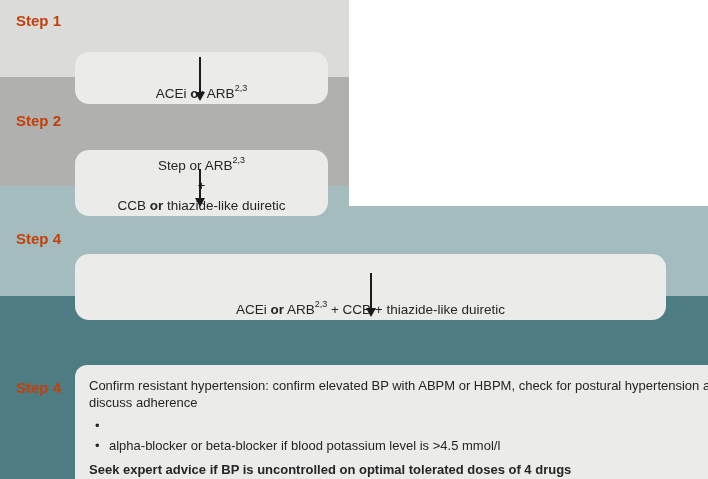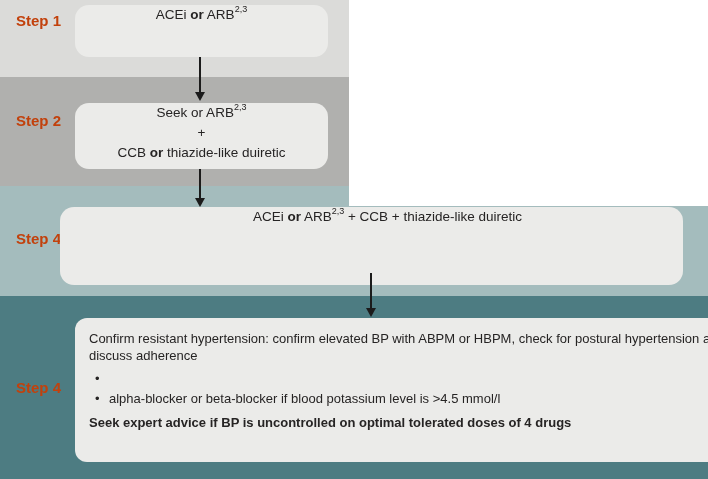--- a/index.html
+++ b/index.html
@@ -16,25 +16,25 @@
   .step-label{
     position:absolute;left:16px;font-size:15px;font-weight:700;color:#c2410c;white-space:nowrap;
   }
   .step-label.s1{top:12px;}
   .step-label.s2{top:112px;}
   .step-label.s3{top:230px;}
   .step-label.s4{top:379px;}
   .flow-box{
     position:absolute;background:var(--box,#ebebe9);border-radius:14px;
     font-size:13.5px;line-height:20px;text-align:center;
-    display:flex;flex-direction:column;align-items:center;justify-content:flex-start;
+    display:flex;flex-direction:column;align-items:center;justify-content:flex-end;margin-top:47px;
   }
   .box1{left:75px;top:5px;width:253px;height:52px;}
   .box2{left:75px;top:103px;width:253px;height:66px;}
-  .box3{left:60px;top:207px;width:591px;height:78px;padding-left:32px;}
+  .box3{left:75px;top:207px;width:591px;height:66px;}
   .box4{
     left:75px;top:318px;width:697px;height:144px;
     display:block;text-align:left;font-size:13px;line-height:17px;
     padding:12px 14px;box-sizing:border-box;border-radius:12px;
   }
   .bold{font-weight:700;}
   sup.fnote{font-size:9px;position:relative;top:-0.2em;line-height:0;}
   .arrow{position:absolute;width:10px;}
   .arrow .shaft{position:absolute;left:4px;top:0;width:2px;background:#1b1b1b;}
   .arrow .head{
@@ -76,21 +76,21 @@
   <div class="flow-box box1">
     <div><span>ACEi </span><span class="bold">or</span><span> ARB</span><sup class="fnote">2,3</sup></div>
   </div>
 
   <div class="arrow arrow1">
     <div class="shaft"></div>
     <div class="head"></div>
   </div>
 
   <div class="flow-box box2">
-    <div><span>Seek or ARB</span><sup class="fnote">2,3</sup></div>
+    <div><span>Step or ARB</span><sup class="fnote">2,3</sup></div>
     <div>+</div>
     <div><span>CCB </span><span class="bold">or</span><span> thiazide-like duiretic</span></div>
   </div>
 
   <div class="arrow arrow2">
     <div class="shaft"></div>
     <div class="head"></div>
   </div>
 
   <div class="flow-box box3">

